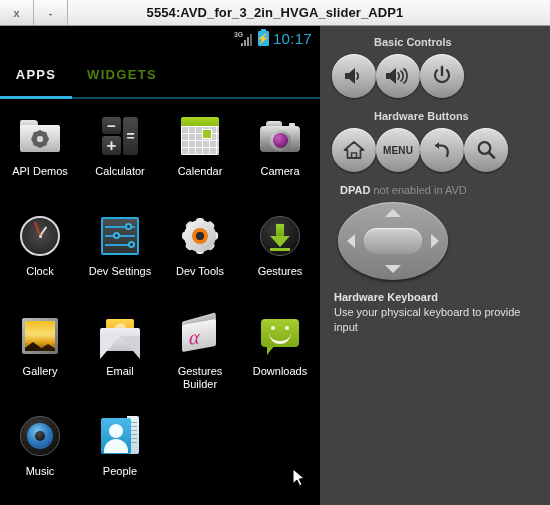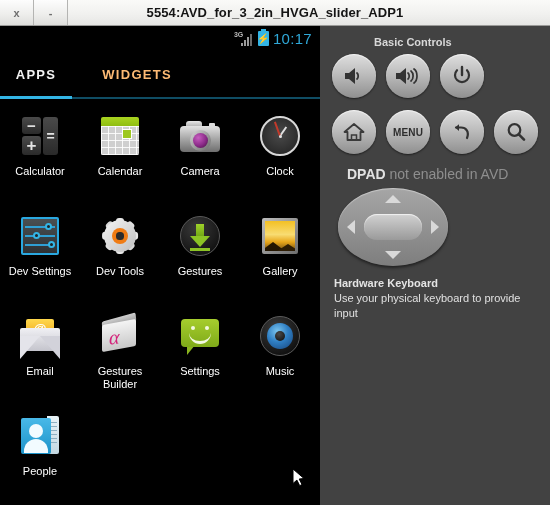--- a/index.html
+++ b/index.html
@@ -158,21 +158,21 @@
   .tab {
     font-size: 13px;
     font-weight: bold;
     color: #f2f2f2;
     letter-spacing: 1.3px;
     text-align: center;
     cursor: default;
   }
   .tab.apps { width: 72px; margin-left: 0; }
   .tab.widgets { width: 100px; }
-  .tab.inactive { color: #fdba74; text-align: right; }
+  .tab.inactive { color: #4d7c0f; }
   .tab-underline-track {
     position: absolute;
     left: 0; bottom: 0;
     width: 320px; height: 2px;
     background: #0f4d64;
   }
   .tab-underline-active {
     position: absolute;
     left: 0; bottom: 0;
     width: 72px; height: 3px;
@@ -604,21 +604,20 @@
   }
   .panel-heading {
     font-size: 11px;
     font-weight: bold;
     color: #d8d8d8;
     margin: 0 0 6px 2px;
     padding-left: 40px;
   }
   .btn-row {
     display: flex;
-    gap: 10px;
     margin-bottom: 12px;
   }
   .rbtn {
     width: 44px; height: 44px;
     border-radius: 50%;
     background: linear-gradient(to bottom, #dfdfdf 0%, #bdbdbd 45%, #8f8f8f 100%);
     box-shadow: 0 1px 2px rgba(0,0,0,0.55), inset 0 1px 1px rgba(255,255,255,0.65);
     display: flex;
     align-items: center;
     justify-content: center;
@@ -626,22 +625,22 @@
     position: relative;
   }
   .rbtn svg { display: block; }
   .rbtn .menu-txt {
     font-size: 10px;
     font-weight: bold;
     color: #2e2e2e;
     letter-spacing: 0.2px;
   }
   .dpad-note {
-    font-size: 14px;
-    margin: 2px 0 6px 15px;
+    font-size: 11px;
+    margin: 2px 0 6px 8px;
   }
   .dpad-note b { color: #e2e2e2; font-weight: bold; }
   .dpad-note span { color: #8e8e8e; }
 
   .dpad {
     position: relative;
     width: 110px; height: 78px;
     border-radius: 50%;
     background: linear-gradient(to bottom,#a6a6a6,#7e7e7e);
     box-shadow: 0 2px 3px rgba(0,0,0,0.5), inset 0 1px 1px rgba(255,255,255,0.4);
@@ -741,20 +740,37 @@
       <div class="tabrow">
         <div class="tab apps">APPS</div>
         <div class="tab widgets inactive">WIDGETS</div>
       </div>
       <div class="tab-underline-track"></div>
       <div class="tab-underline-active"></div>
     </div>
 
     <div class="grid">
 
+      <div class="cell">
+        <div class="ic ic-folder">
+          <div class="f-back"></div>
+          <div class="f-body"></div>
+          <div class="f-gear gear" style="background:#6a6a6a;">
+            <div class="teeth">
+              <div class="tooth" style="background:#6a6a6a;transform:rotate(0deg);"></div>
+              <div class="tooth" style="background:#6a6a6a;transform:rotate(45deg);"></div>
+              <div class="tooth" style="background:#6a6a6a;transform:rotate(90deg);"></div>
+              <div class="tooth" style="background:#6a6a6a;transform:rotate(135deg);"></div>
+            </div>
+            <div class="hub" style="background:#5e5e5e;"></div>
+            <div class="hole" style="background:#d8d8d8;"></div>
+          </div>
+        </div>
+        <div class="label">API Demos</div>
+      </div>
 
 
       <div class="cell">
         <div class="ic ic-calc">
           <div class="k minus">−</div>
           <div class="k plus">+</div>
           <div class="k eq">=</div>
         </div>
         <div class="label">Calculator</div>
       </div>
@@ -864,21 +880,21 @@
       </div>
 
       <div class="cell">
         <div class="ic ic-msg">
           <div class="tail"></div>
           <div class="bub"></div>
           <div class="eye l"></div>
           <div class="eye r"></div>
           <div class="smile"></div>
         </div>
-        <div class="label">Settings</div>
+        <div class="label">Downloads</div>
       </div>
 
       <div class="cell">
         <div class="ic ic-music">
           <div class="spk"></div>
           <div class="cone"></div>
           <div class="dome"></div>
         </div>
         <div class="label">Music</div>
       </div>
@@ -925,20 +941,21 @@
       </div>
 
       <div class="rbtn">
         <svg width="20" height="22" viewBox="0 0 20 22">
           <path d="M10 2v8" stroke="#333" stroke-width="2.4" stroke-linecap="round"></path>
           <path d="M5 5.2a7 7 0 1 0 10 0" stroke="#333" stroke-width="2.2" fill="none" stroke-linecap="round"></path>
         </svg>
       </div>
     </div>
 
+    <div class="panel-heading">Hardware Buttons</div>
     <div class="btn-row">
 
       <div class="rbtn">
         <svg width="24" height="22" viewBox="0 0 24 22">
           <path d="M12 3L2.5 11h3v8h13v-8h3z" fill="none" stroke="#3a3a3a" stroke-width="1.8" stroke-linejoin="round"></path>
           <path d="M9.5 19v-5h5v5" fill="none" stroke="#3a3a3a" stroke-width="1.5"></path>
         </svg>
       </div>
 
       <div class="rbtn">

